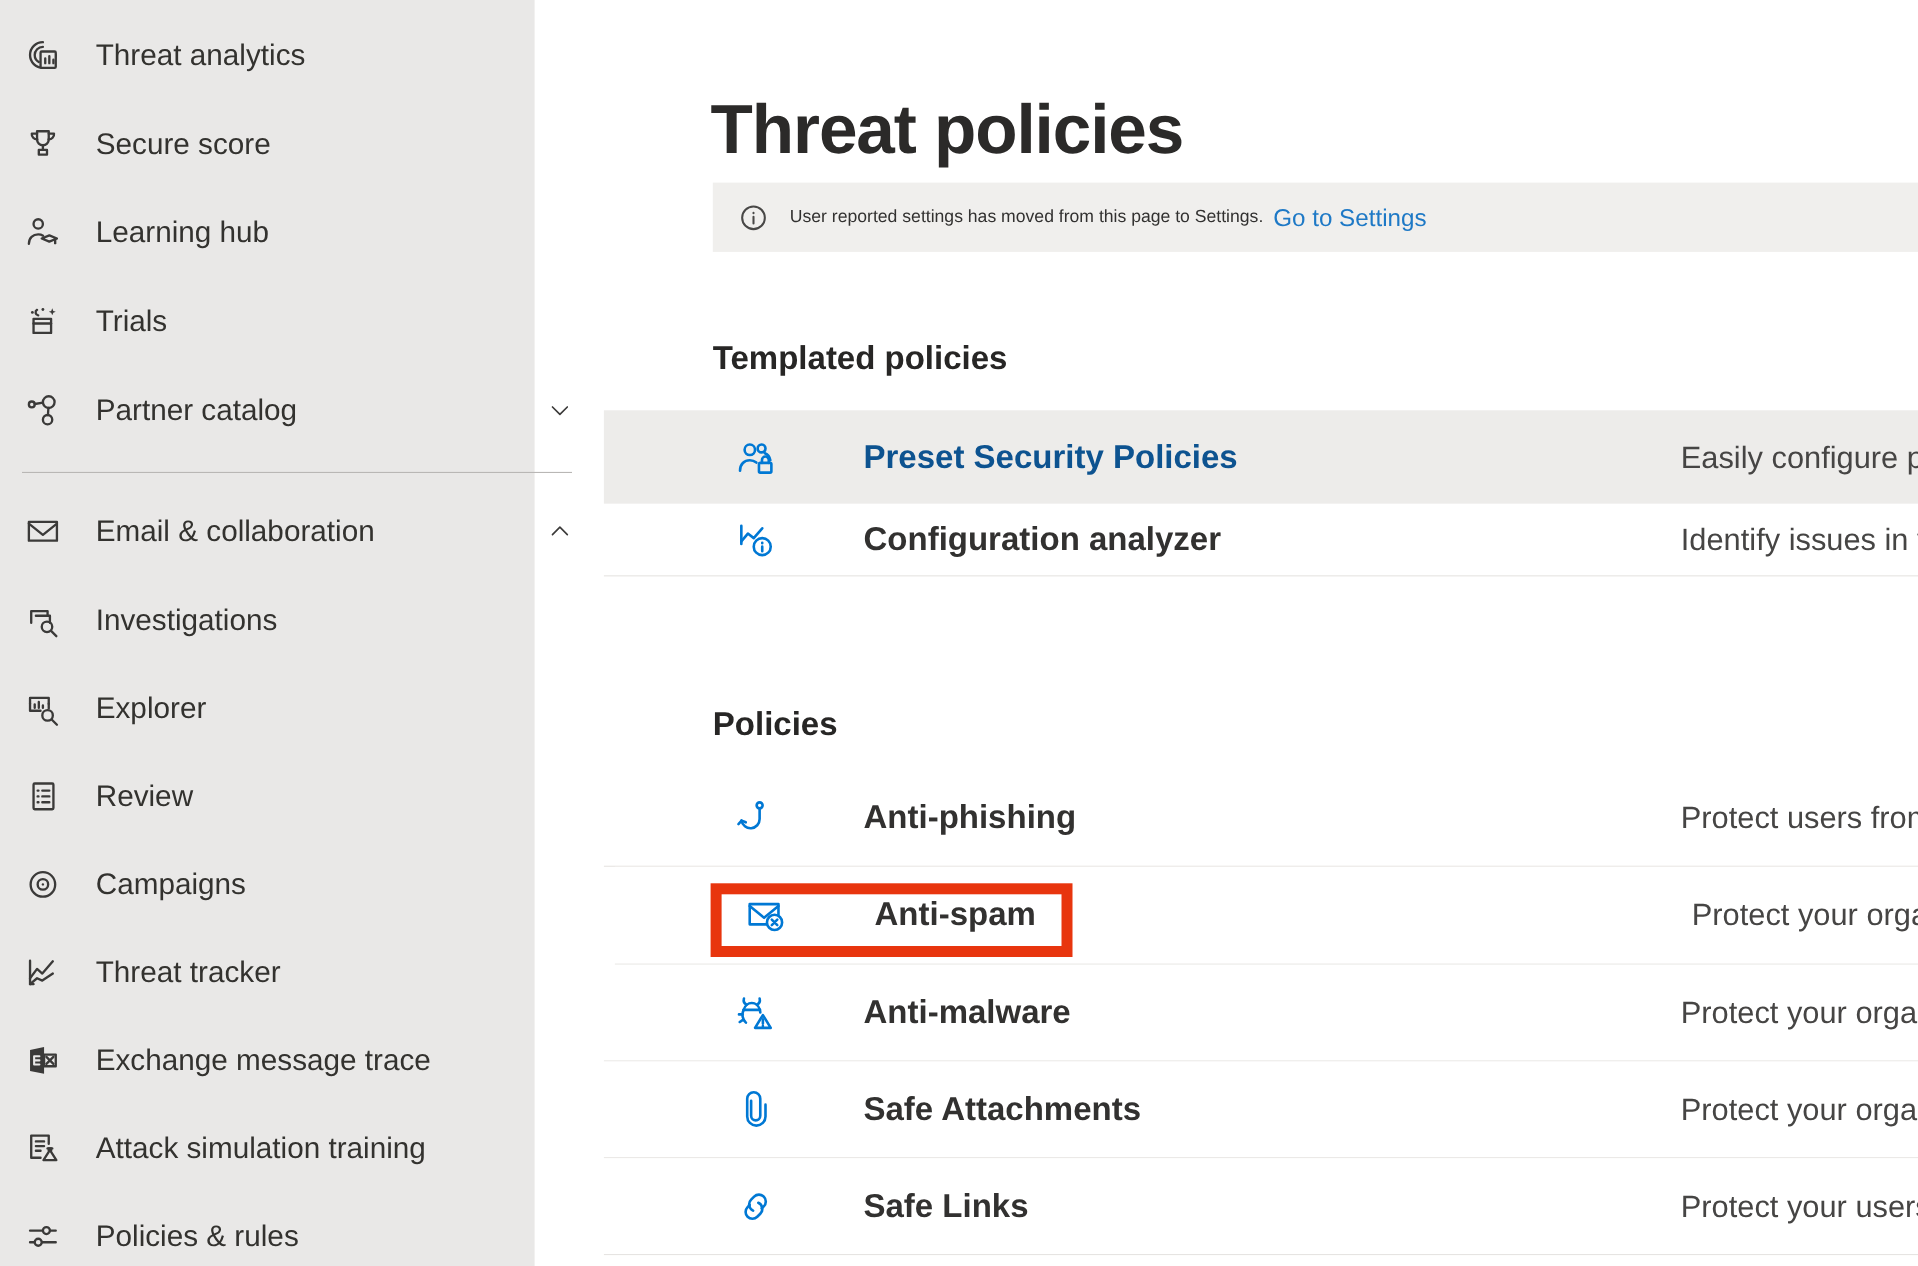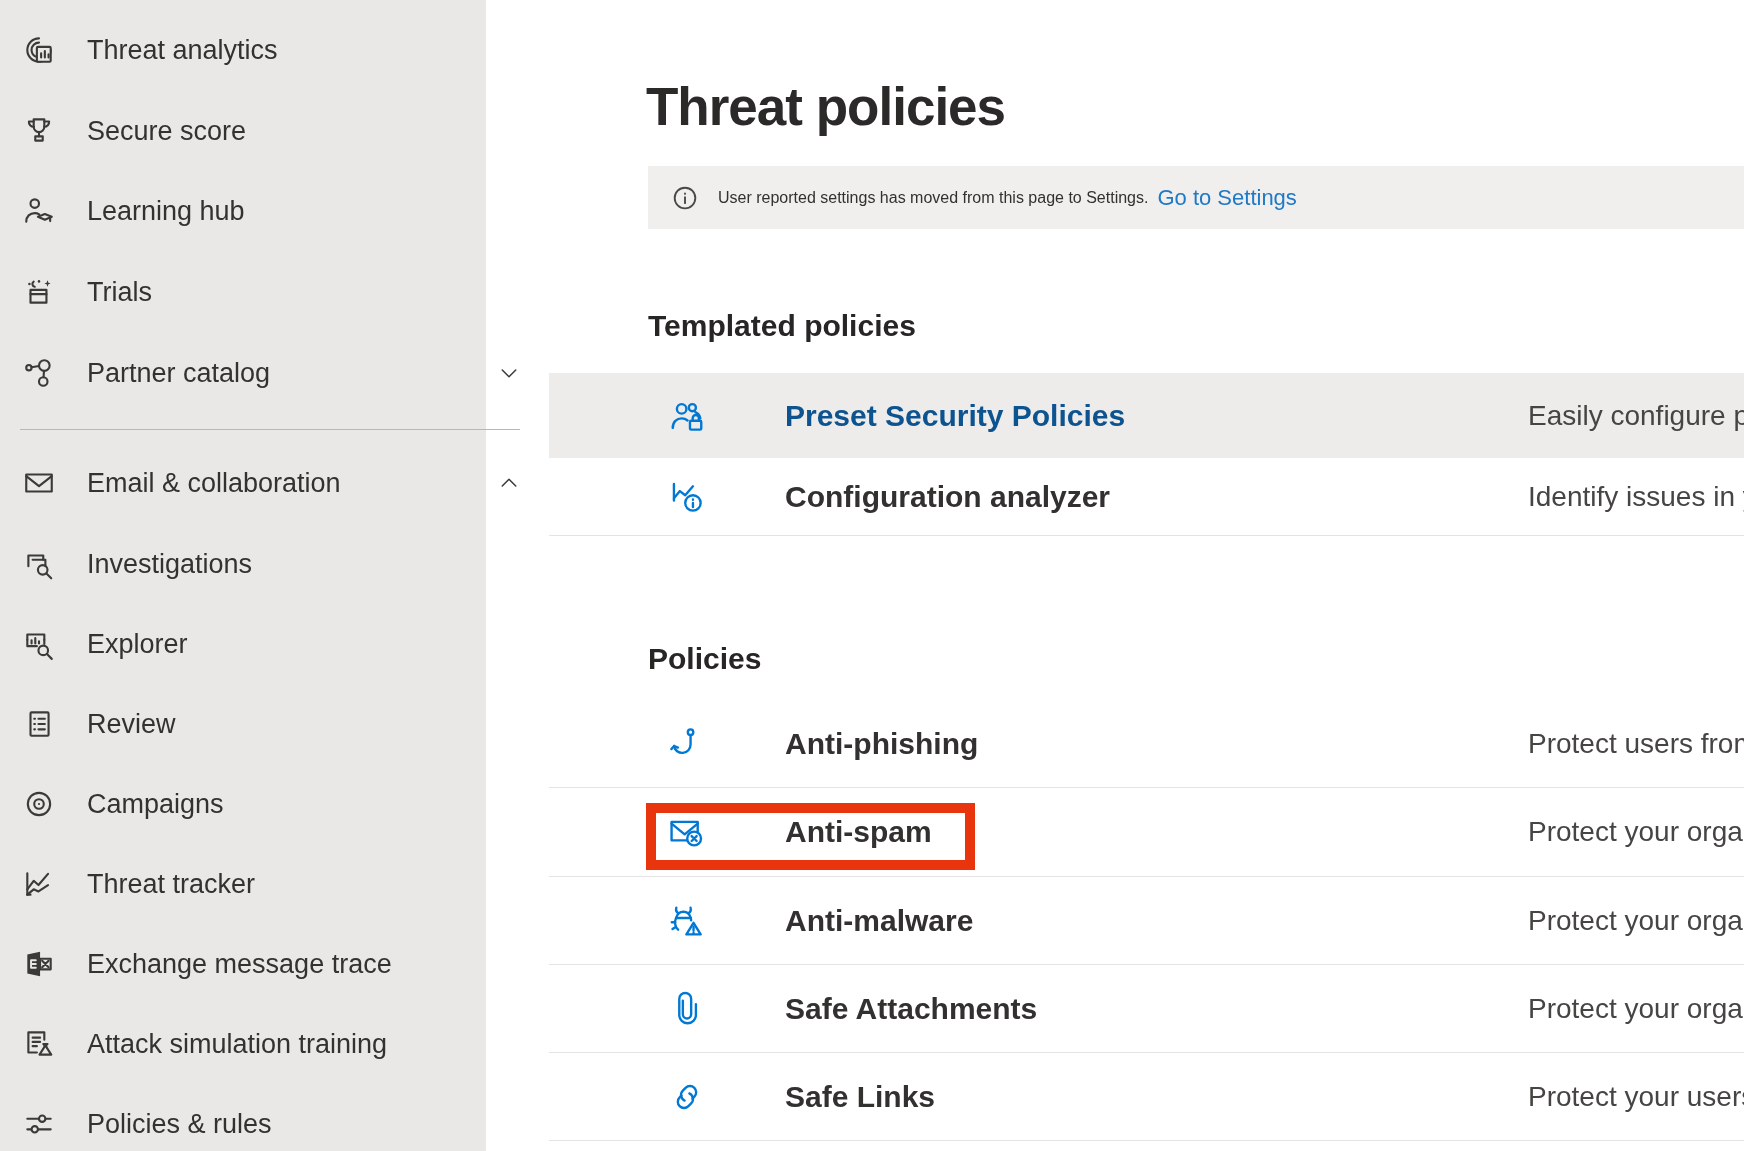--- a/index.html
+++ b/index.html
@@ -13,21 +13,21 @@
   .side-icon{width:34px;height:34px;margin-right:31px;flex:0 0 34px;color:#3b3a39;}
   .side-icon svg{width:34px;height:34px;display:block;}
   .side-label{font-size:27px;color:#33322f;white-space:nowrap;}
   .side-label.bold{font-weight:400;}
   .chevron{position:absolute;right:28px;top:50%;transform:translateY(-50%);width:24px;height:24px;color:#3b3a39;}
   .chevron svg{width:24px;height:24px;display:block;}
   .side-divider{position:absolute;top:429px;left:20px;width:500px;height:1px;background:#b9b7b5;}
 
   
   .main{position:absolute;left:549px;top:0;right:0;bottom:0;background:#fff;}
-  .page-title{position:absolute;left:97px;top:40px;font-size:53px;font-weight:700;color:#2b2a29;letter-spacing:-1px;}
+  .page-title{position:absolute;left:97px;top:40px;font-size:63px;font-weight:700;color:#2b2a29;letter-spacing:-1px;}
 
   .banner{position:absolute;left:99px;right:0;top:166px;height:63px;background:#f0efed;
           display:flex;align-items:center;padding-left:22px;box-sizing:border-box;}
   .banner-icon{width:30px;height:30px;color:#494847;flex:0 0 30px;}
   .banner-icon svg{width:30px;height:30px;display:block;}
   .banner-text{font-size:16px;color:#323130;margin-left:18px;white-space:nowrap;}
   .banner-link{font-size:22px;color:#1e79c6;margin-left:9px;white-space:nowrap;cursor:pointer;}
 
   .section-heading{position:absolute;left:99px;font-size:30px;font-weight:700;color:#272625;white-space:nowrap;}
   .h-templated{top:309px;}
@@ -37,23 +37,23 @@
        padding-left:119px;cursor:pointer;background:#fff;}
   .row.gray{background:#edecea;}
   .row.divided{border-bottom:1px solid #e6e4e2;}
   .row-icon{width:38px;height:38px;flex:0 0 38px;color:#0078d4;}
   .row-icon svg{width:38px;height:38px;display:block;}
   .row-label{font-size:30px;font-weight:700;color:#323130;margin-left:79px;white-space:nowrap;}
   .row-label.linkblue{color:#0d5390;}
   .row-desc{position:absolute;left:979px;font-size:28px;font-weight:400;color:#464544;white-space:nowrap;}
 
   .r-preset{top:373px;height:85px;}
-  .r-config{top:458px;height:78px;}
+  .r-config{top:458px;height:66px;}
   .r-phish {top:700px;height:88px;}
-  .r-spam  {top:788px;height:89px;}
+  .r-spam  {top:788px;height:89px;margin-left:10px;}
   .r-malw  {top:877px;height:88px;}
   .r-attach{top:965px;height:88px;}
   .r-links {top:1053px;height:88px;}
 
   .red-box{position:absolute;left:97px;top:803px;width:329px;height:67px;box-sizing:border-box;
            border:10px solid #e8350e;z-index:5;pointer-events:none;}
   svg{fill:none;stroke:currentColor;stroke-width:2;stroke-linecap:round;stroke-linejoin:round;}
 </style>
 </head>
 <body>

